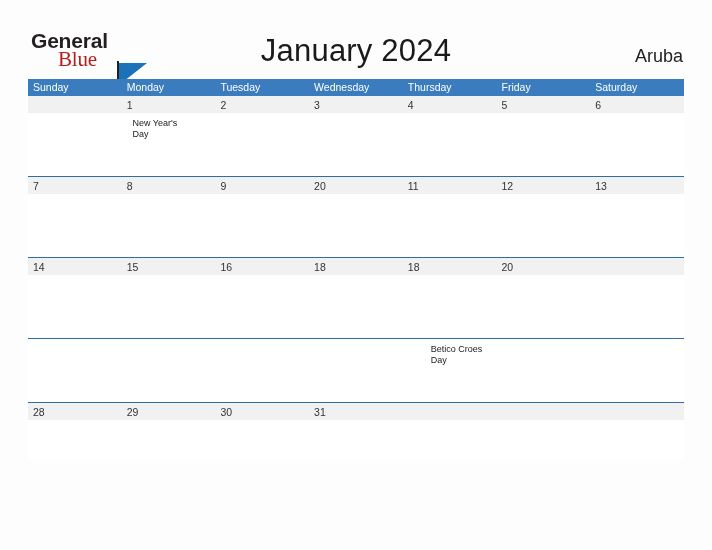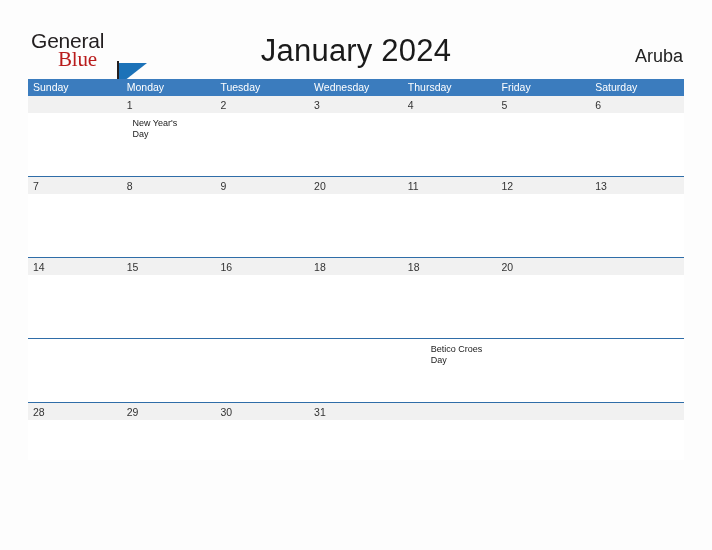--- a/index.html
+++ b/index.html
@@ -41,20 +41,21 @@
     user-select: none;
   }
   .logo-general {
     position: absolute;
     left: 0;
     top: 0;
     font-size: 21px;
     color: #231f20;
     letter-spacing: -0.2px;
     font-family: "Liberation Sans", sans-serif;
+    font-weight: bold;
   }
   .logo-blue {
     position: absolute;
     left: 27px;
     top: 19px;
     font-size: 21px;
     color: #b91c1c;
     letter-spacing: -0.2px;
     font-family: Liberation Serif, serif;
   }

